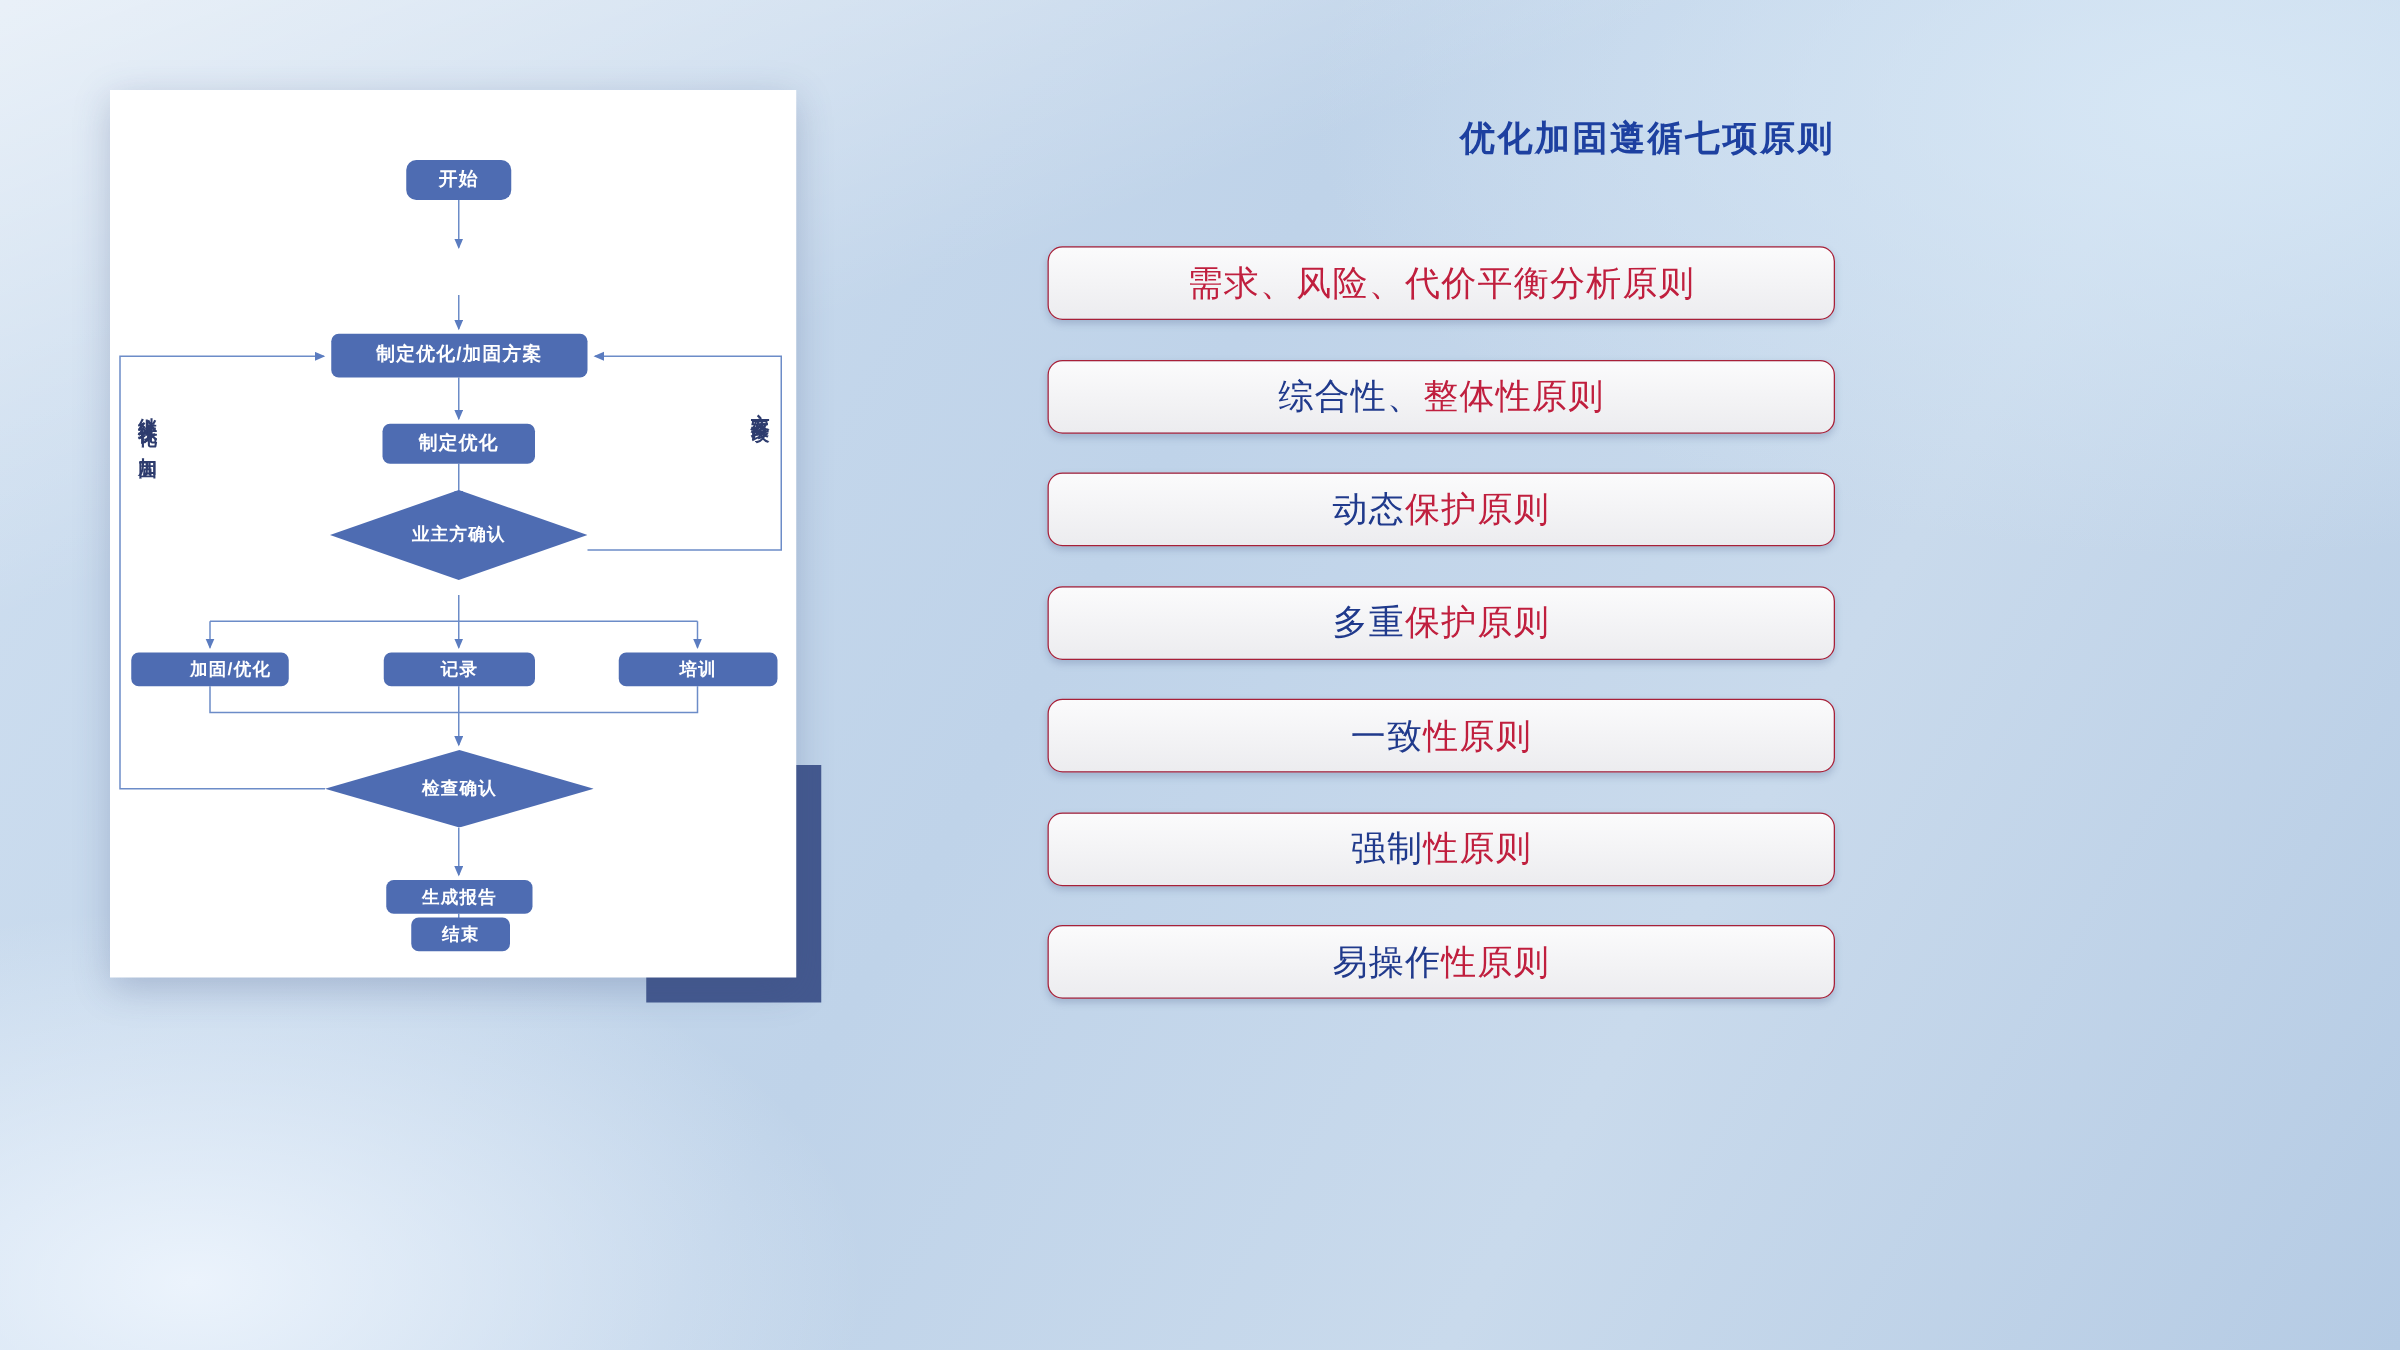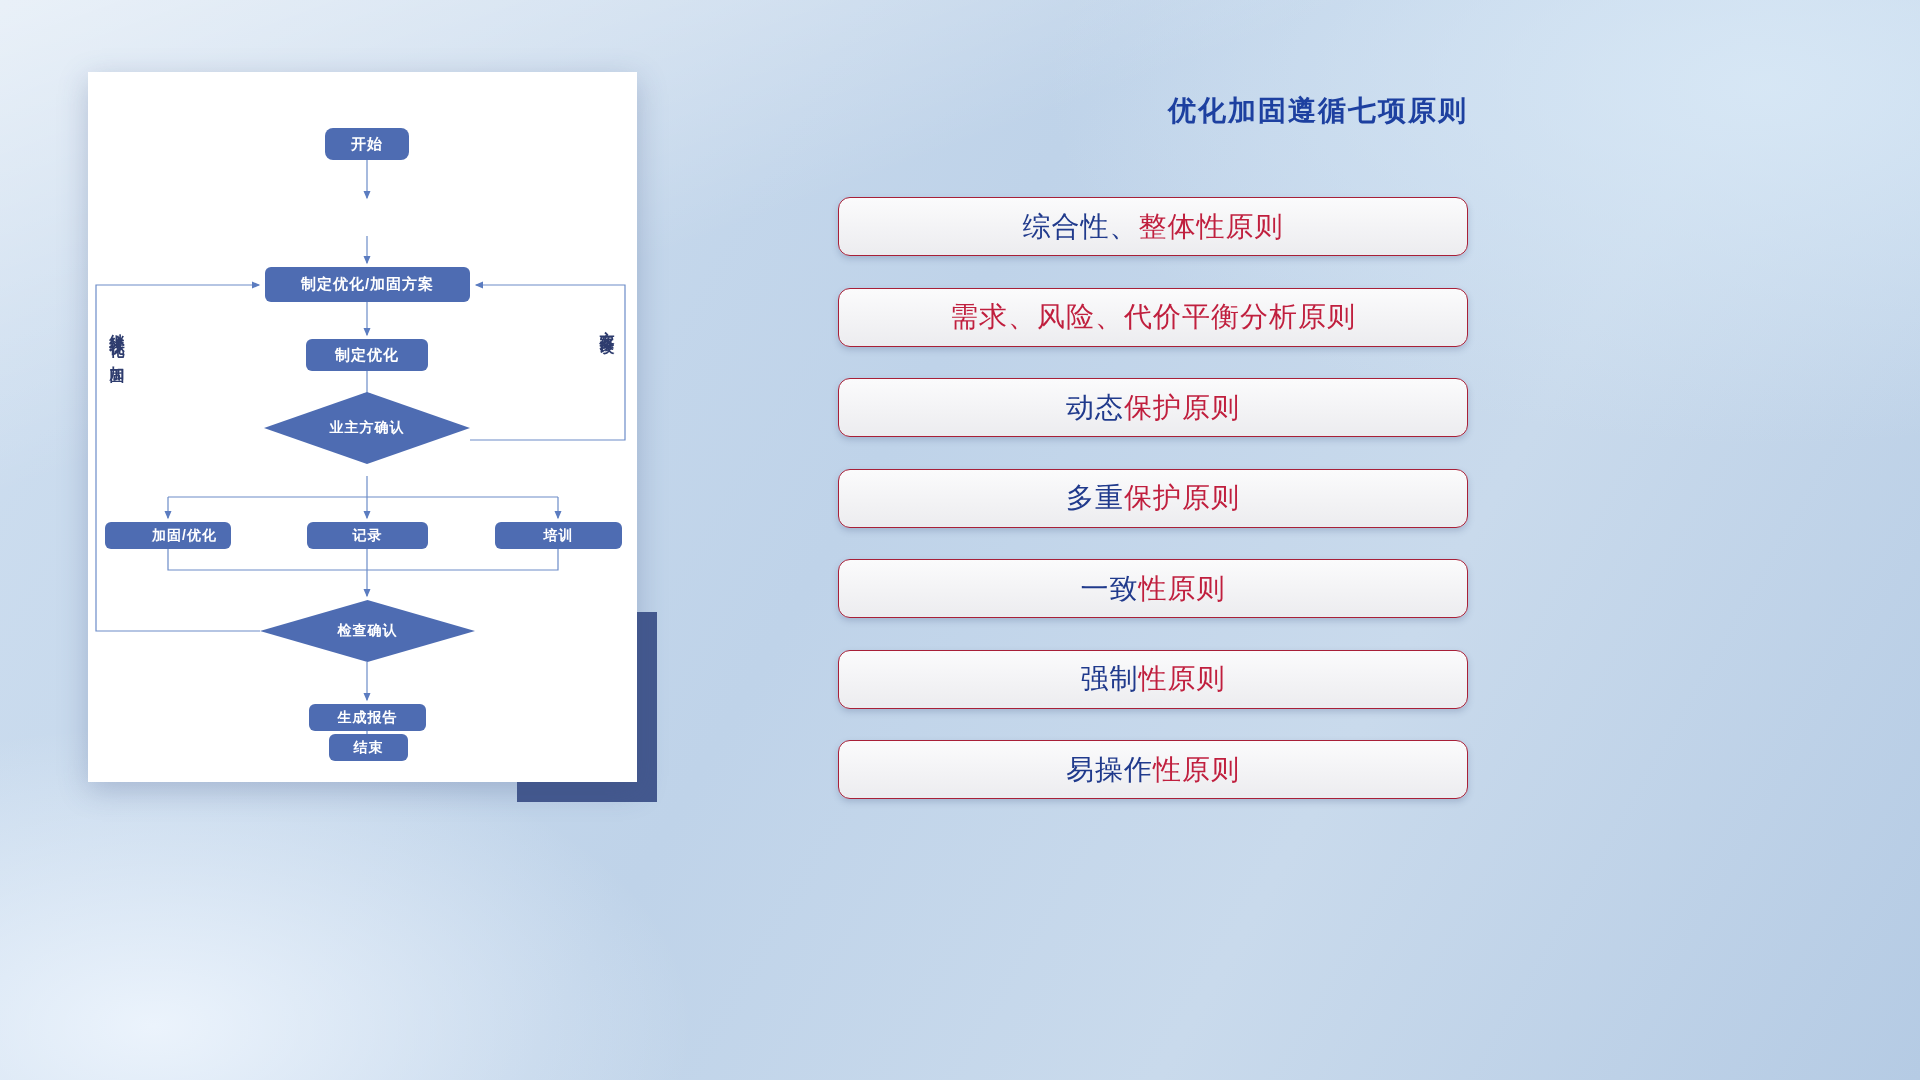--- a/index.html
+++ b/index.html
@@ -189,30 +189,30 @@
 
     <div class="vlabel" style="left:512px; top:246px;">方案修改</div>
 
   </div>
 
   <div class="page-title">优化加固遵循七项原则</div>
 
   <div class="principles">
 
     <div class="principle-box">
+      <span class="p-blue"></span>
+        <span class="p-red">需求、风险、代价平衡分析原则</span>
+    </div>
+
+    <div class="principle-box">
       <span class="p-blue">综合性、</span>
         <span class="p-red">整体性原则</span>
     </div>
 
     <div class="principle-box">
-      <span class="p-blue"></span>
-        <span class="p-red">需求、风险、代价平衡分析原则</span>
-    </div>
-
-    <div class="principle-box">
       <span class="p-blue">动态</span>
         <span class="p-red">保护原则</span>
     </div>
 
     <div class="principle-box">
       <span class="p-blue">多重</span>
         <span class="p-red">保护原则</span>
     </div>
 
     <div class="principle-box">

